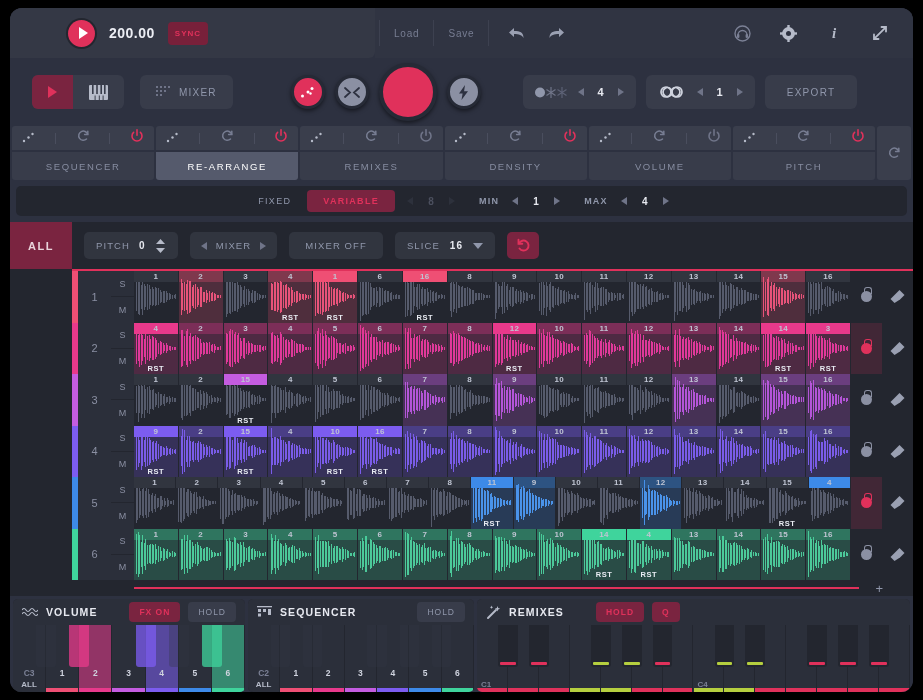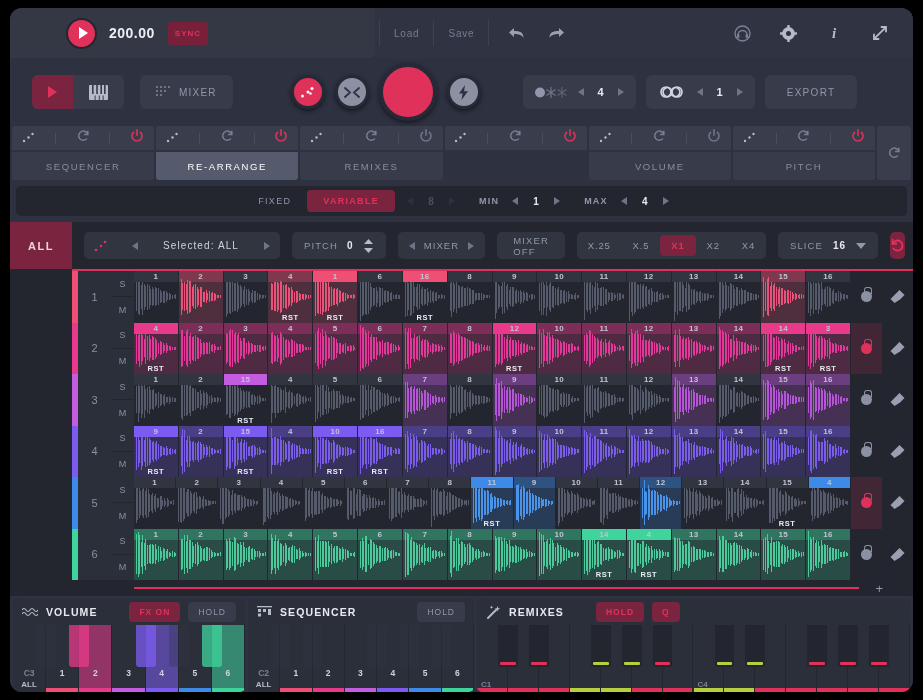--- a/index.html
+++ b/index.html
@@ -436,20 +436,21 @@
           <span><svg width="14" height="14" viewBox="0 0 14 14">
               <path d="M11.7 5.3 A4.6 4.6 0 1 0 10.5 10" fill="none" stroke="#777d92" stroke-width="1.5" stroke-linecap="round"></path>
               <path d="M11.8 2.3 L11.8 5.6 L8.6 5.6" fill="none" stroke="#777d92" stroke-width="1.5" stroke-linecap="round"></path>
             </svg></span>
           <span class="d"></span>
           <span><svg width="14" height="14" viewBox="0 0 14 14">
               <path d="M3.6 3.4 A5 5 0 1 0 10.4 3.4" fill="none" stroke="#e0315b" stroke-width="1.6" stroke-linecap="round"></path>
               <path d="M7 0.8 L7 6.2" stroke="#e0315b" stroke-width="1.6" stroke-linecap="round"></path>
             </svg></span>
         </div>
+        <div class="mod-tab">DENSITY</div>
       </div>
       <div class="mod">
         <div class="mod-ctrls">
           <span><svg width="13" height="11" viewBox="0 0 13 11">
               <g fill="#b6bbc9">
                 <circle cx="2" cy="9" r="1.2"></circle>
                 <circle cx="6.5" cy="5.5" r="1.2"></circle>
                 <circle cx="10.5" cy="2" r="1.2"></circle>
               </g>
             </svg></span>
@@ -518,53 +519,34 @@
     </div>
   </div>
 
   <div class="gridwrap">
     <div class="allcol">
       <div class="allbtn">ALL</div>
     </div>
     <div class="gridmain">
 
       <div class="slicebar">
-        <div class="sb sb-sel">
-          <svg width="13" height="12" viewBox="0 0 13 12">
-              <g fill="#e0315b">
-                <circle cx="2" cy="10" r="1.3"></circle>
-                <circle cx="7" cy="6" r="1.3"></circle>
-                <circle cx="11" cy="2" r="1.3"></circle>
-              </g>
-            </svg>
-          <div class="tri-l"></div>
-          <div class="txt">Selected: ALL</div>
-          <div class="tri-r"></div>
-        </div>
         <div class="sb sb-pitch">
           <span>PITCH</span>
           <span class="v">0</span>
           <svg width="11" height="14" viewBox="0 0 11 14">
               <path d="M5.5 0 L10 5 L1 5 Z" fill="#b6bbc9"></path>
               <path d="M5.5 14 L10 9 L1 9 Z" fill="#b6bbc9"></path>
             </svg>
         </div>
         <div class="sb sb-off">
           <div class="tri-l"></div>
           <span>MIXER</span>
           <div class="tri-r"></div>
         </div>
         <div class="sb sb-trim">MIXER OFF</div>
-        <div class="mult" id="mults">
-            <span>X.25</span>
-            <span>X.5</span>
-            <span class="on">X1</span>
-            <span>X2</span>
-            <span>X4</span>
-          </div>
         <div class="sb sb-slice">
           <span>SLICE</span>
           <span class="v">16</span>
           <div class="caret"></div>
         </div>
         <div class="rebtn">
           <svg width="15" height="15" viewBox="0 0 15 15">
               <path d="M3 5.5 A5 5 0 1 1 3.5 10.5" fill="none" stroke="#e0315b" stroke-width="1.9" stroke-linecap="round"></path>
               <path d="M2.5 1.8 L2.5 5.8 L6.3 5.8" fill="none" stroke="#e0315b" stroke-width="1.9" stroke-linecap="round"></path>
             </svg>

